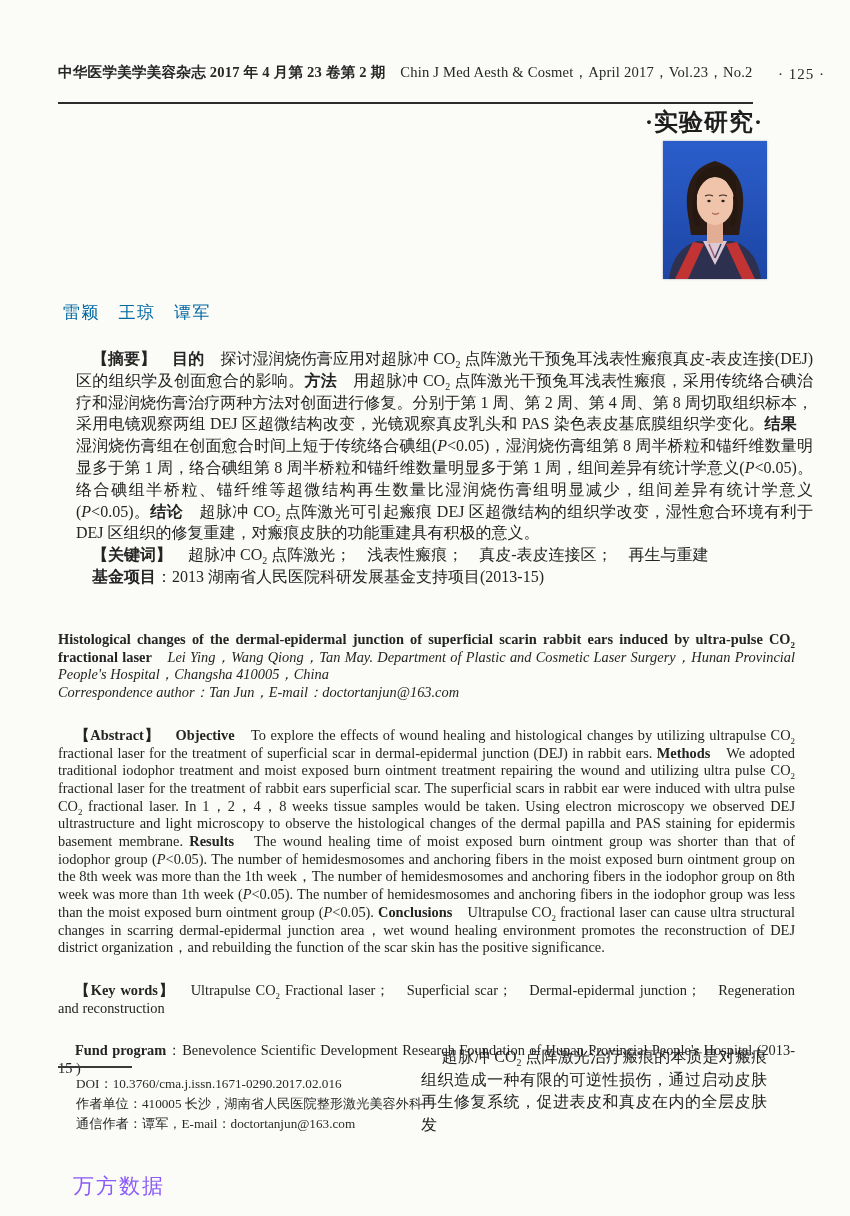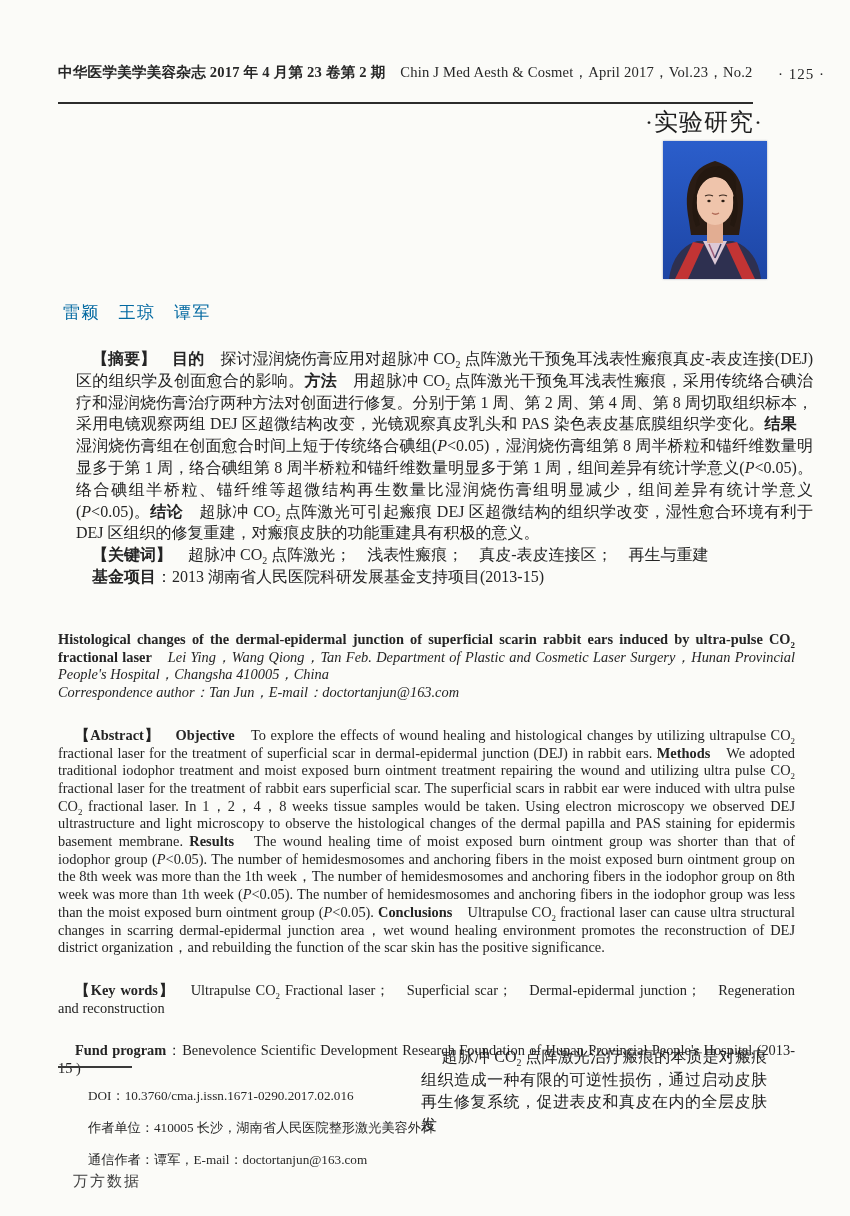--- a/index.html
+++ b/index.html
@@ -20,21 +20,21 @@
     position:absolute;left:58px;top:63px;
     font-size:14.6px;white-space:nowrap;
     padding-bottom:20px;border-bottom:2px solid #2c2c2c;
     letter-spacing:0.2px;
   }
   .page-number{
     position:absolute;left:742px;top:66px;font-size:15px;letter-spacing:1px;margin-left:36px;
   }
   .section-label{
     position:absolute;left:645px;top:106px;
-    font-size:24px;font-weight:normal;letter-spacing:1px;color:#1d1d1d;
+    font-size:24px;font-weight:bold;letter-spacing:1px;color:#1d1d1d;
   }
 
   .photo{
     position:absolute;left:663px;top:141px;width:104px;height:138px;
     box-shadow:0 0 2px rgba(60,70,110,.45);
   }
   .photo svg{display:block;}
 
   .title{
     position:absolute;left:62px;top:154px;width:600px;
@@ -59,31 +59,31 @@
   .en-block p.ind{text-indent:17px;margin-top:25px;}
 
   .footnote-divider{
     position:absolute;left:58px;top:1066px;width:74px;height:0;
     border-top:2px solid #3a3a3a;
   }
   .footnote{
     position:absolute;left:76px;top:1074px;width:352px;
     font-size:13.2px;line-height:20px;color:#282828;white-space:nowrap;
   }
-  .footnote div{margin:12px;}
+  .footnote div{margin:0;}
 
   .intro-col{
     position:absolute;left:421px;top:1046px;width:346px;
     font-size:16px;line-height:22.6px;text-align:justify;
     text-indent:1.3em;color:#242424;
   }
 
   .watermark{
     position:absolute;left:73px;top:1172px;
-    font-size:15px;color:#404040;letter-spacing:2px;
+    font-size:21px;color:#8b5cf6;letter-spacing:2px;
     font-family:"Liberation Sans","DejaVu Sans",sans-serif;
   }
 </style>
 </head>
 <body>
 
 <div class="page">
 
   <div class="journal-line"><span class="b">中华医学美学美容杂志 2017 年 4 月第 23 卷第 2 期</span><span>　Chin J Med Aesth &amp; Cosmet，April 2017，Vol.23，No.2</span></div>
   <div class="page-number">· 125 ·</div>
@@ -122,21 +122,21 @@
 
   <div class="authors">雷颖　王琼　谭军</div>
 
   <div class="cn-block">
     <p><span class="b">【摘要】</span><span>　</span><span class="b">目的</span><span>　探讨湿润烧伤膏应用对超脉冲 CO</span><sub>2</sub><span> 点阵激光干预兔耳浅表性瘢痕真皮-表皮连接(DEJ)区的组织学及创面愈合的影响。</span><span class="b">方法</span><span>　用超脉冲 CO</span><sub>2</sub><span> 点阵激光干预兔耳浅表性瘢痕，采用传统络合碘治疗和湿润烧伤膏治疗两种方法对创面进行修复。分别于第 1 周、第 2 周、第 4 周、第 8 周切取组织标本，采用电镜观察两组 DEJ 区超微结构改变，光镜观察真皮乳头和 PAS 染色表皮基底膜组织学变化。</span><span class="b">结果</span><span>　湿润烧伤膏组在创面愈合时间上短于传统络合碘组(</span><span class="i">P</span><span>&lt;0.05)，湿润烧伤膏组第 8 周半桥粒和锚纤维数量明显多于第 1 周，络合碘组第 8 周半桥粒和锚纤维数量明显多于第 1 周，组间差异有统计学意义(</span><span class="i">P</span><span>&lt;0.05)。络合碘组半桥粒、锚纤维等超微结构再生数量比湿润烧伤膏组明显减少，组间差异有统计学意义(</span><span class="i">P</span><span>&lt;0.05)。</span><span class="b">结论</span><span>　超脉冲 CO</span><sub>2</sub><span> 点阵激光可引起瘢痕 DEJ 区超微结构的组织学改变，湿性愈合环境有利于 DEJ 区组织的修复重建，对瘢痕皮肤的功能重建具有积极的意义。</span></p>
     <p><span class="b">【关键词】</span><span>　超脉冲 CO</span><sub>2</sub><span> 点阵激光；　浅表性瘢痕；　真皮-表皮连接区；　再生与重建</span></p>
     <p><span class="b">基金项目</span><span>：2013 湖南省人民医院科研发展基金支持项目(2013-15)</span></p>
   </div>
 
   <div class="en-block">
-    <p><span class="b">Histological changes of the dermal-epidermal junction of superficial scarin rabbit ears induced by ultra-pulse CO</span><sub class="b">2</sub><span class="b"> fractional laser</span><span>　</span><span class="i">Lei Ying，Wang Qiong，Tan Feb. Department of Plastic and Cosmetic Laser Surgery，Hunan Provincial People's Hospital，Changsha 410005，China</span></p>
+    <p><span class="b">Histological changes of the dermal-epidermal junction of superficial scarin rabbit ears induced by ultra-pulse CO</span><sub class="b">2</sub><span class="b"> fractional laser</span><span>　</span><span class="i">Lei Ying，Wang Qiong，Tan May. Department of Plastic and Cosmetic Laser Surgery，Hunan Provincial People's Hospital，Changsha 410005，China</span></p>
     <p><span class="i">Correspondence author：Tan Jun，E-mail：doctortanjun@163.com</span></p>
     <p class="ind"><span class="b">【Abstract】</span><span>　</span><span class="b">Objective</span><span>　To explore the effects of wound healing and histological changes by utilizing ultrapulse CO</span><sub>2</sub><span> fractional laser for the treatment of superficial scar in dermal-epidermal junction (DEJ) in rabbit ears. </span><span class="b">Methods</span><span>　We adopted traditional iodophor treatment and moist exposed burn ointment treatment repairing the wound and utilizing ultra pulse CO</span><sub>2</sub><span> fractional laser for the treatment of rabbit ears superficial scar. The superficial scars in rabbit ear were induced with ultra pulse CO</span><sub>2</sub><span> fractional laser. In 1，2，4，8 weeks tissue samples would be taken. Using electron microscopy we observed DEJ ultrastructure and light microscopy to observe the histological changes of the dermal papilla and PAS staining for epidermis basement membrane. </span><span class="b">Results</span><span>　The wound healing time of moist exposed burn ointment group was shorter than that of iodophor group (</span><span class="i">P</span><span>&lt;0.05). The number of hemidesmosomes and anchoring fibers in the moist exposed burn ointment group on the 8th week was more than the 1th week，The number of hemidesmosomes and anchoring fibers in the iodophor group on 8th week was more than 1th week (</span><span class="i">P</span><span>&lt;0.05). The number of hemidesmosomes and anchoring fibers in the iodophor group was less than the moist exposed burn ointment group (</span><span class="i">P</span><span>&lt;0.05). </span><span class="b">Conclusions</span><span>　Ultrapulse CO</span><sub>2</sub><span> fractional laser can cause ultra structural changes in scarring dermal-epidermal junction area，wet wound healing environment promotes the reconstruction of DEJ district organization，and rebuilding the function of the scar skin has the positive significance.</span></p>
     <p class="ind"><span class="b">【Key words】</span><span>　Ultrapulse CO</span><sub>2</sub><span> Fractional laser；　Superficial scar；　Dermal-epidermal junction；　Regeneration and reconstruction</span></p>
     <p class="ind"><span class="b">Fund program</span><span>：Benevolence Scientific Development Research Foundation of Hunan Provincial People's Hospital (2013-15 )</span></p>
   </div>
 
   <div class="footnote-divider"></div>
   <div class="footnote">
     <div>DOI：10.3760/cma.j.issn.1671-0290.2017.02.016</div>
     <div>作者单位：410005 长沙，湖南省人民医院整形激光美容外科</div>

